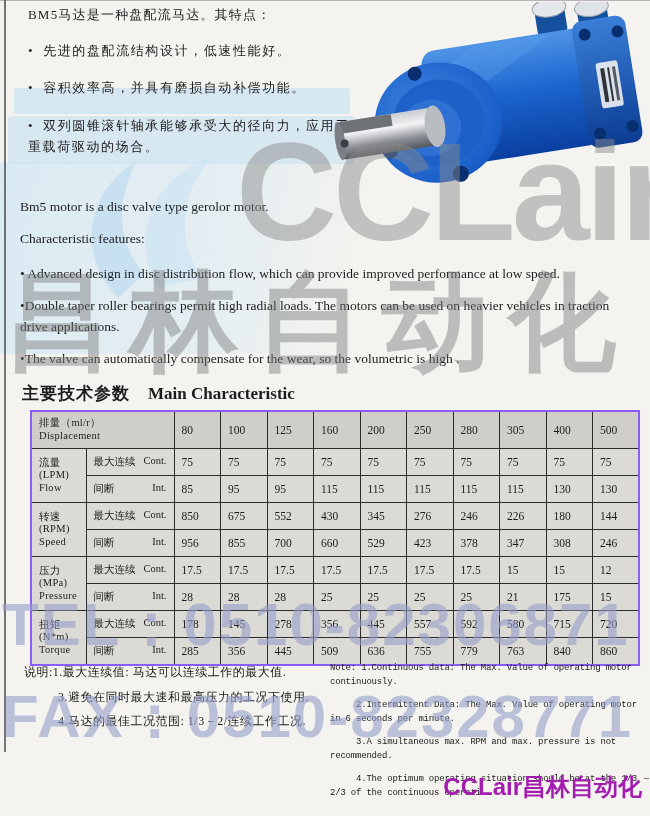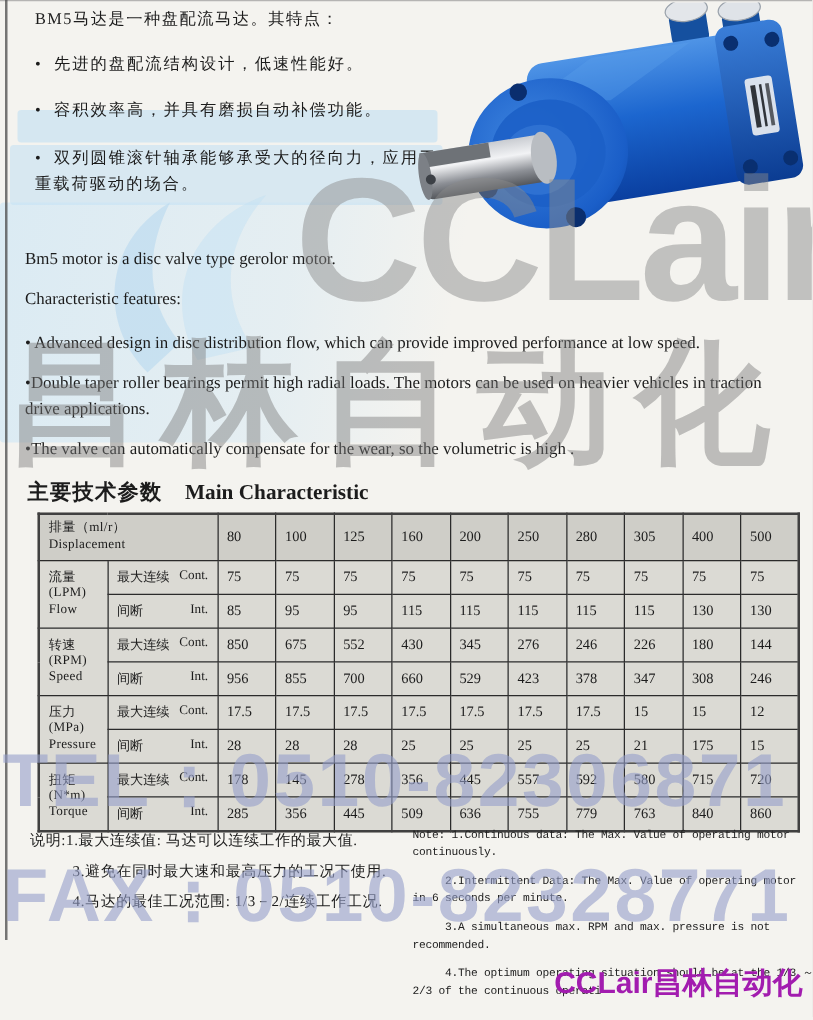--- a/index.html
+++ b/index.html
@@ -32,21 +32,21 @@
   .motor { position:absolute; left:332px; top:2px; }
 
   .en-block { position:absolute; left:20px; top:197px; width:616px; font-size:13.5px; }
   .en-block p { margin:0 0 11px 0; line-height:1.55; }
   .en-block .gap { margin-bottom:14px; }
 
   .spec-head { position:absolute; left:22px; top:382px; font-weight:bold; font-size:17px; letter-spacing:1px; }
   .spec-head .en { margin-left:18px; letter-spacing:0; }
 
   .spec-wrap { position:absolute; left:30px; top:410px; }
-  table.spec { border-collapse:collapse; table-layout:fixed; width:608px; background:#dbdad4; border:2px solid #404040; }
+  table.spec { border-collapse:collapse; table-layout:fixed; width:608px; background:#dbdad4; border:2px solid #8b5cf6; }
   table.spec td { border:1px solid #2b2b2b; padding:1px 3px 1px 7px; vertical-align:middle; font-size:11.5px; }
   tr.hdr td { height:34px; background:#cfcec8; }
   tr.brow td { height:24px; }
   .lbl div { font-size:10.5px; line-height:1.2; letter-spacing:.3px; }
   .sub { display:flex; justify-content:space-between; font-size:10.5px; padding-right:4px; }
 
   .notes-zh { position:absolute; left:24px; top:660px; width:304px; font-size:12px; line-height:2.05; letter-spacing:.5px; }
   .notes-zh .ind { padding-left:34px; }
   .notes-en { position:absolute; left:330px; top:662px; width:322px;
               font-family:"Liberation Mono","DejaVu Sans Mono",monospace;

